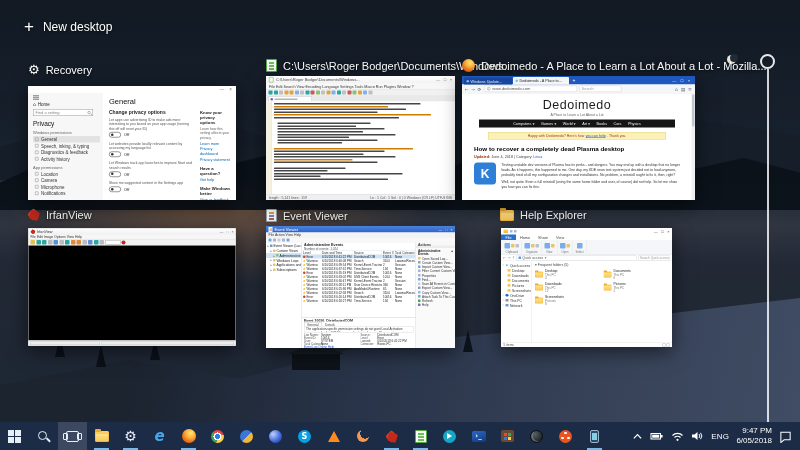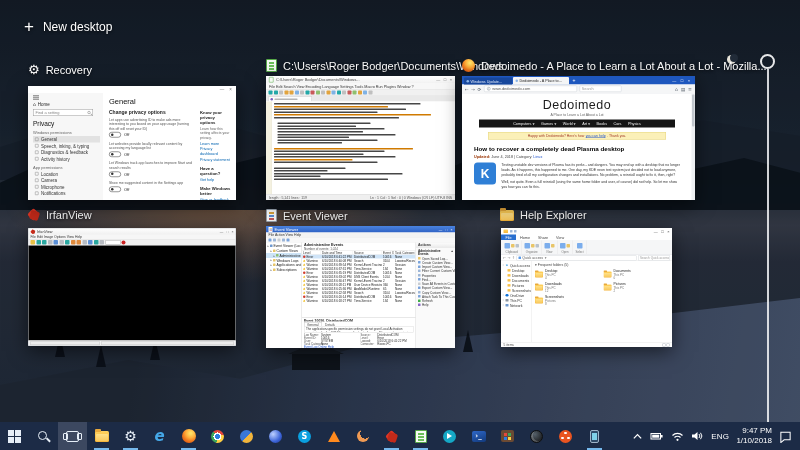--- a/index.html
+++ b/index.html
@@ -1260,21 +1260,21 @@
       <span class="tr-svg">
         <svg width="13" height="12" viewBox="0 0 13 12">
             <polygon points="1,4.5 3.5,4.5 6.5,2 6.5,10 3.5,7.5 1,7.5" fill="#fff"></polygon>
             <path d="M8 4 a3 3 0 0 1 0 4" fill="none" stroke="#fff" stroke-width="1"></path>
             <path d="M9.5 2.8 a4.8 4.8 0 0 1 0 6.4" fill="none" stroke="#fff" stroke-width="1"></path>
           </svg>
       </span>
       <span class="tr-lang">ENG</span>
       <span class="tr-clock">
         <div>9:47 PM</div>
-        <div>1/10/2018</div>
+        <div>6/05/2018</div>
       </span>
       <span class="tr-svg">
         <svg width="13" height="13" viewBox="0 0 14 14">
             <path d="M2,2.5 h10 v8 h-6.5 l-3.5,3 v-3 h0 z" fill="none" stroke="#fff" stroke-width="1.1"></path>
           </svg>
       </span>
     </div>
   </div>
 </div>
 

